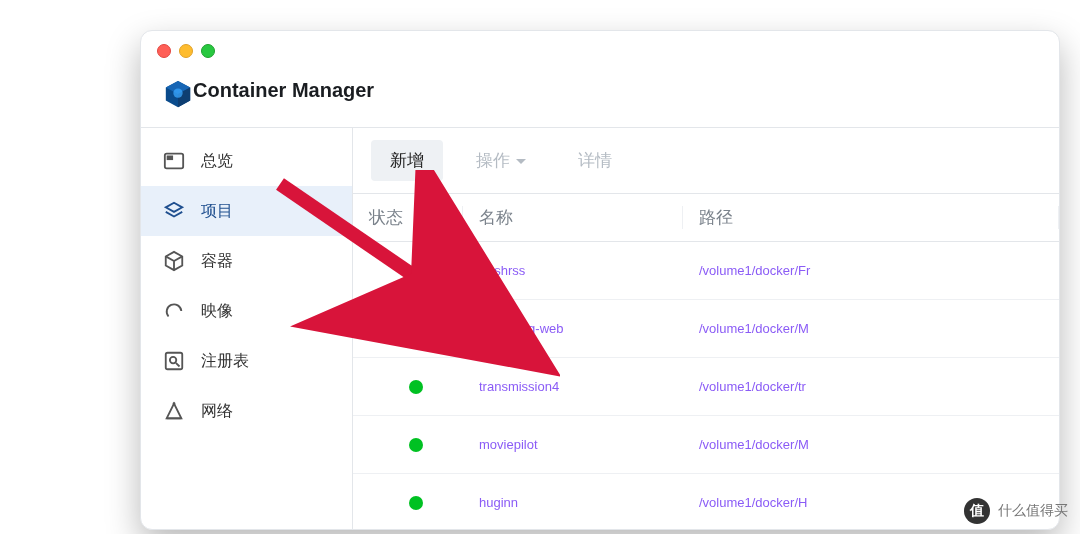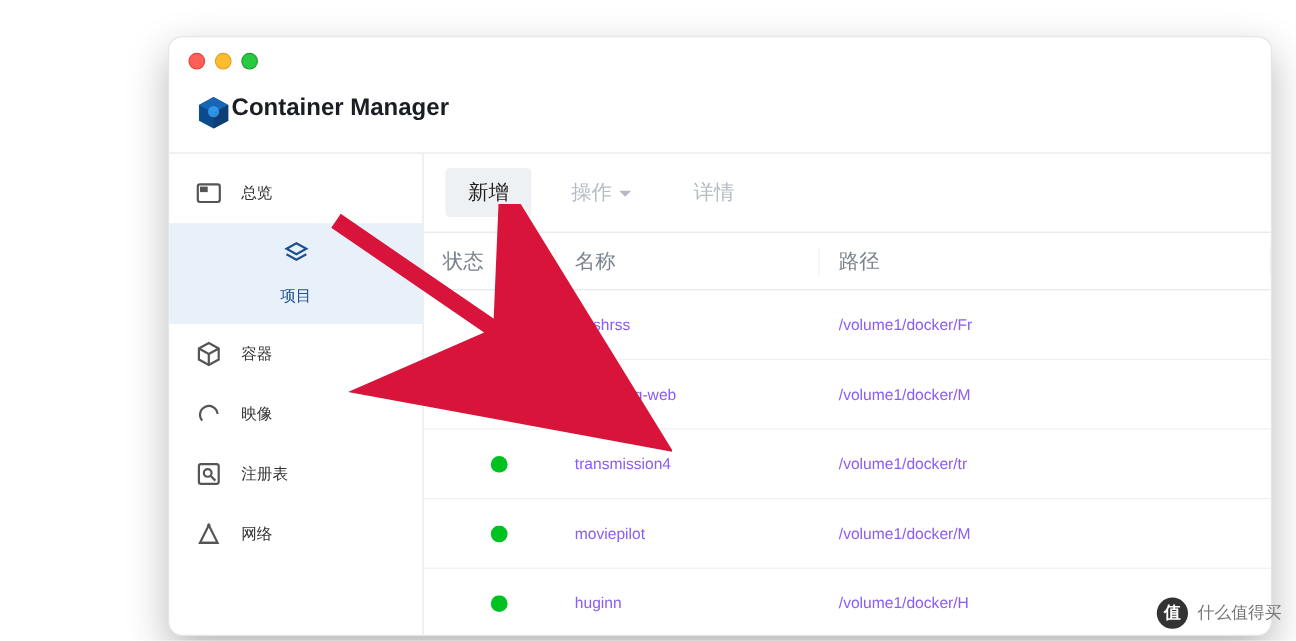--- a/index.html
+++ b/index.html
@@ -56,28 +56,27 @@
   .sidebar {
     width: 212px;
     border-right:1px solid #e3e6ea;
     padding-top:8px;
   }
   .nav-item {
     display:flex;
     align-items:center;
     gap:16px;
     padding: 14px 22px;
-    font-size:13px;
+    font-size:16px;
     color:#333;
     cursor:pointer;
   }
   .nav-item.active {
     background:#e8f0fa;
     color:#1f4f8f;
-    flex-direction:column;
   }
   .nav-icon { width:22px; height:22px; color:#555; flex:0 0 22px; }
   .nav-item.active .nav-icon { color:#1f4f8f; }
 
   .main {
     flex:1;
     display:flex;
     flex-direction:column;
     min-width:0;
   }

